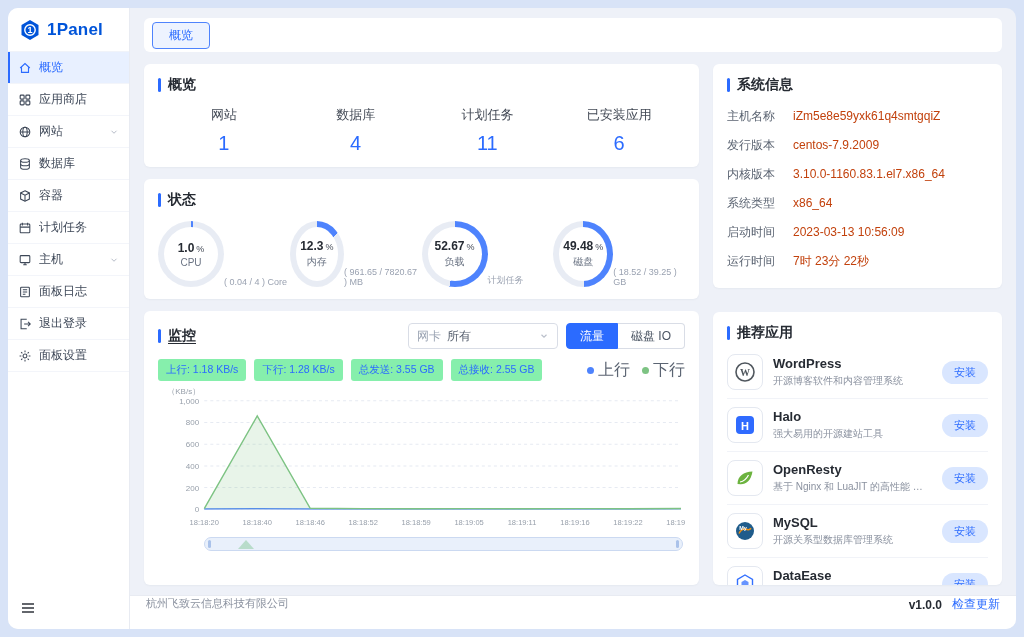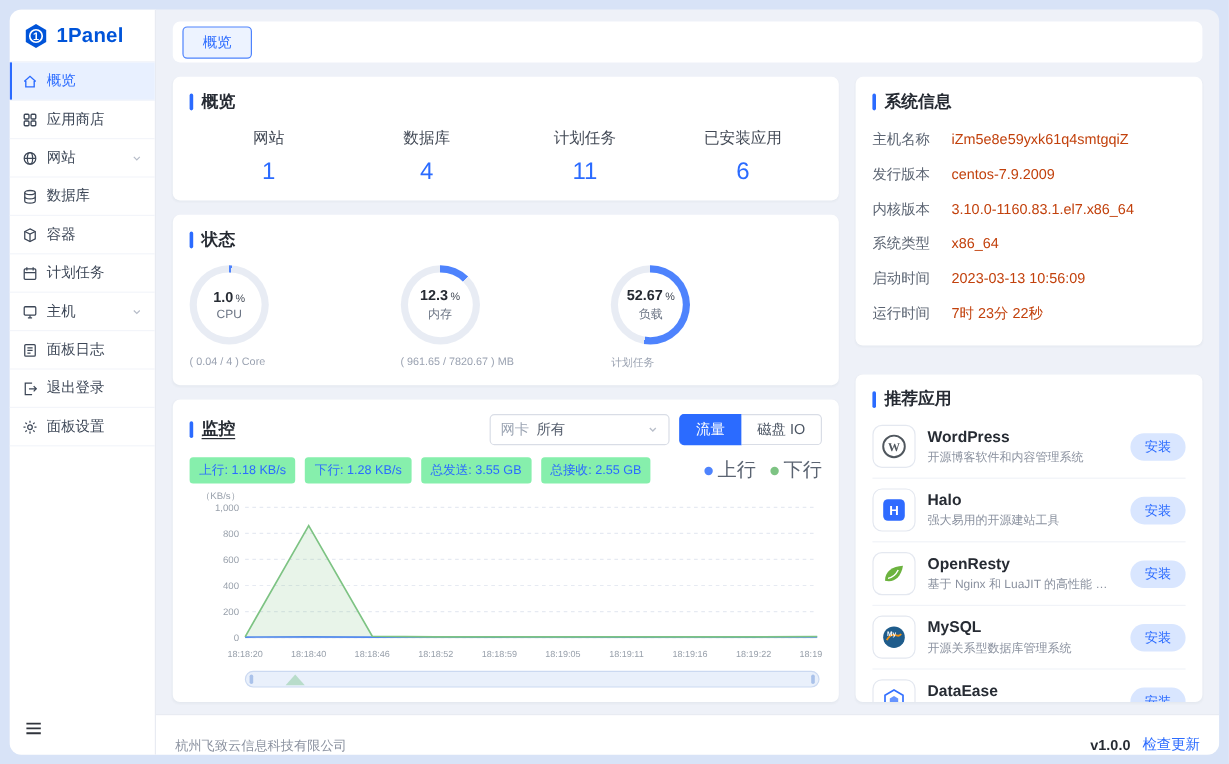--- a/index.html
+++ b/index.html
@@ -42,21 +42,21 @@
   .underlined { text-decoration:underline; text-underline-offset:3px; }
 
   
   .stats { display:flex; margin-top:12px; }
   .stat { flex:1; display:flex; flex-direction:column; align-items:center; gap:8px; }
   .stat-label { font-size:13px; color:#434a56; }
   .stat-value { font-size:20px; color:#2b6bff; font-weight:500; cursor:pointer; }
 
   
   .gauges { display:flex; margin-top:12px; }
-  .gauge { flex:1; display:flex; flex-direction:column; align-items:flex-start; }
+  .gauge { flex:1; display:flex; align-items:flex-end; }
   .ring { width:66px; height:66px; border-radius:50%; position:relative; background:#e8ecf4; }
   .ring-inner { position:absolute; inset:6px; background:#fff; border-radius:50%; display:flex; flex-direction:column; align-items:center; justify-content:center; gap:2px; }
   .gval { font-size:12px; font-weight:bold; color:#262b33; }
   .gunit { font-size:9px; margin-left:2px; font-weight:normal; color:#454c58; }
   .glabel { font-size:10px; color:#6b7484; }
   .gsub { font-size:9px; color:#9aa2b1; margin-top:9px; }
 
   
   .mon-head { display:flex; align-items:center; }
   .mon-controls { margin-left:auto; display:flex; gap:8px; }
@@ -91,21 +91,21 @@
   .app-row { display:flex; align-items:center; gap:10px; padding:8px 0; border-bottom:1px solid #f1f3f8; }
   .app-row:last-child { border-bottom:none; }
   .app-logo { width:36px; height:36px; border:1px solid #e4e8f0; border-radius:8px; display:flex; align-items:center; justify-content:center; background:#fff; flex-shrink:0; }
   .app-logo svg { width:24px; height:24px; }
   .app-info { flex:1; min-width:0; }
   .app-name { font-size:13px; font-weight:bold; color:#262b33; }
   .app-desc { font-size:10px; color:#8a919f; margin-top:3px; white-space:nowrap; overflow:hidden; text-overflow:ellipsis; }
   .install-btn { background:#d9e6ff; color:#2b6bff; font-size:11px; padding:4px 12px; border-radius:12px; border:none; cursor:pointer; flex-shrink:0; font-family:inherit; }
 
   
-  .footer { height:34px; margin:10px -14px 0; background:#fff; border-top:1px solid #e8ebf2; display:flex; align-items:flex-end; padding:0 16px; flex-shrink:0; }
+  .footer { height:34px; margin:10px -14px 0; background:#fff; border-top:1px solid #e8ebf2; display:flex; align-items:flex-start; padding:0 16px; flex-shrink:0; }
   .footer-left { font-size:11px; color:#8a919f; }
   .footer-right { margin-left:auto; display:flex; align-items:center; gap:10px; }
   .version { font-size:12px; color:#262b33; font-weight:bold; }
   .update-link { font-size:12px; color:#2b6bff; cursor:pointer; }
 </style>
 </head>
 <body>
 
 <div class="app">
 
@@ -309,20 +309,29 @@
             <div class="gauge">
               <div class="ring" style="background: conic-gradient(rgb(78, 131, 253) 52.67%, rgb(232, 236, 244) 0deg);">
                 <div class="ring-inner">
                   <div class="gval"><span>52.67</span><span class="gunit">%</span></div>
                   <div class="glabel">负载</div>
                 </div>
               </div>
               <div class="gsub">计划任务</div>
             </div>
 
+            <div class="gauge">
+              <div class="ring" style="background: conic-gradient(rgb(78, 131, 253) 49.48%, rgb(232, 236, 244) 0deg);">
+                <div class="ring-inner">
+                  <div class="gval"><span>49.48</span><span class="gunit">%</span></div>
+                  <div class="glabel">磁盘</div>
+                </div>
+              </div>
+              <div class="gsub">( 18.52 / 39.25 ) GB</div>
+            </div>
 
           </div>
         </section>
 
         <section class="card grow">
           <div class="mon-head">
             <div class="card-title">
               <span class="accent"></span>
               <span class="underlined">监控</span>
             </div>

